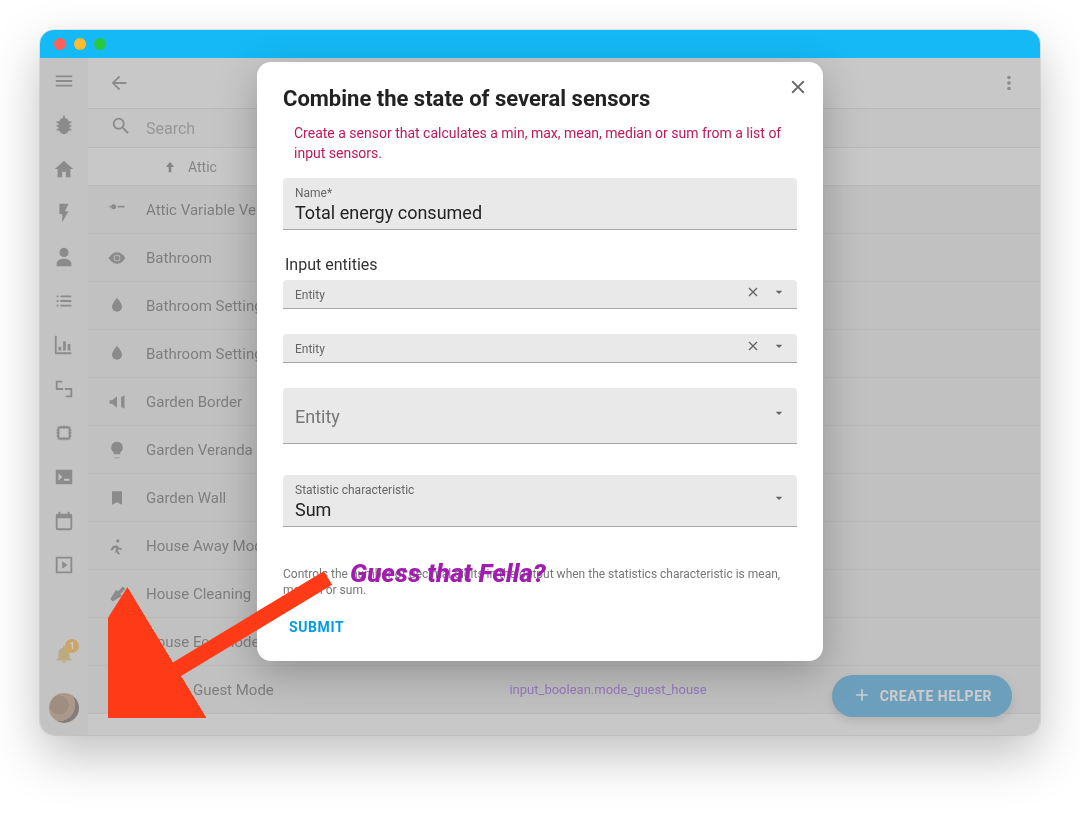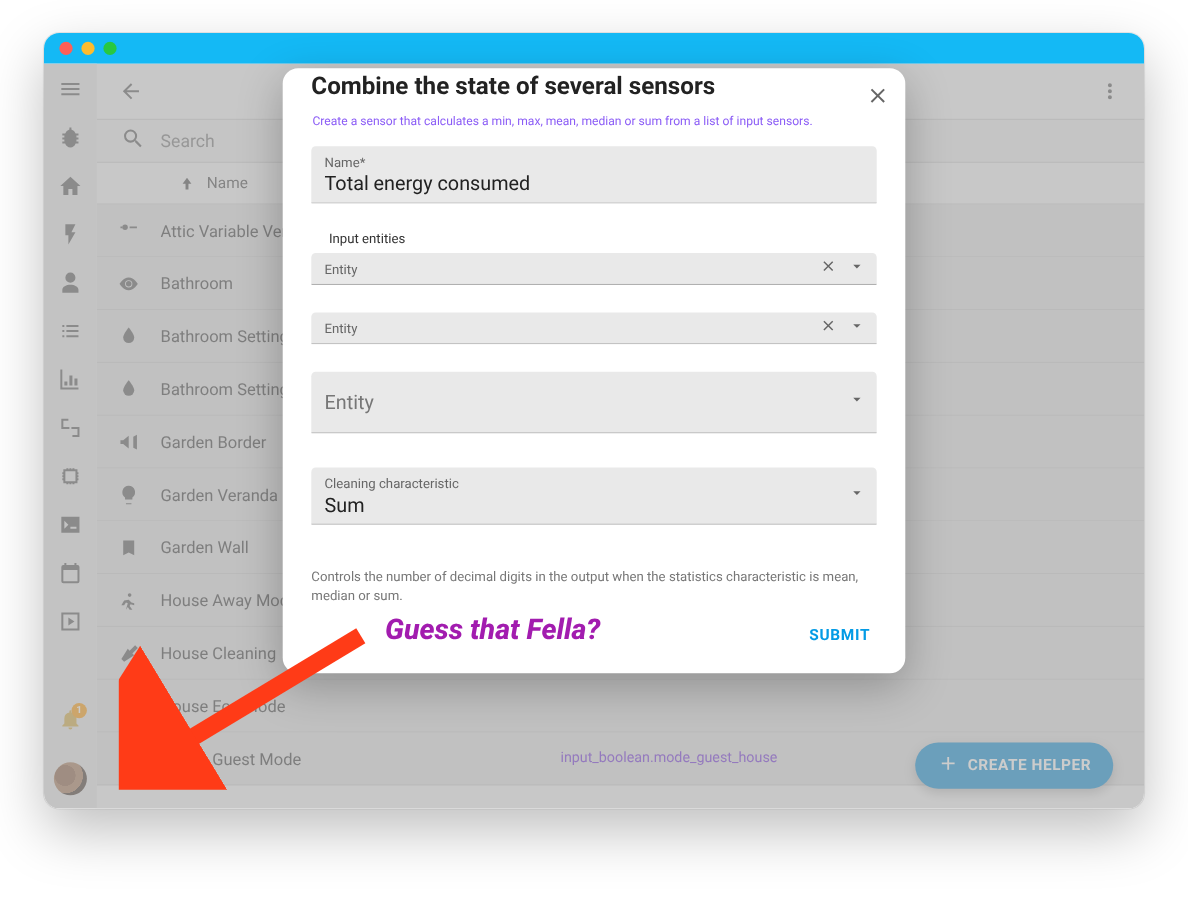--- a/index.html
+++ b/index.html
@@ -57,35 +57,35 @@
 .rowi .ric svg{width:20px;height:20px;fill:currentColor}
 .rowi .rname{flex:1;white-space:nowrap;overflow:hidden;text-overflow:ellipsis}
 .rowi .rentity{flex:1.2;font-size:13px;color:#6d28d9;white-space:nowrap;overflow:hidden;text-overflow:ellipsis}
 .rowi .rtype{width:80px;text-align:left;font-size:13px;color:#444}
 
 .fab{position:absolute;right:28px;bottom:18px;height:42px;border-radius:22px;background:var(--accent);color:#fff;display:flex;align-items:center;gap:8px;padding:0 20px;font-weight:700;letter-spacing:.5px;font-size:14px;box-shadow:0 4px 10px rgba(0,0,0,.25);cursor:pointer}
 .fab svg{width:20px;height:20px;fill:#fff}
 
 
 .overlay{position:absolute;inset:0;background:var(--overlay);display:flex;align-items:flex-start;justify-content:center;padding-top:4px}
-.dialog{width:566px;background:#fff;border-radius:14px;box-shadow:0 12px 40px rgba(0,0,0,.25);padding:4px 26px 16px;position:relative}
+.dialog{width:566px;background:#fff;border-radius:14px;box-shadow:0 12px 40px rgba(0,0,0,.25);padding:24px 26px 16px;position:relative}
 .dlg-close{position:absolute;top:14px;right:14px;cursor:pointer;color:#666}
 .dlg-close svg{width:22px;height:22px;fill:currentColor}
 .dlg-title{font-size:22px;color:#222;margin:0 0 12px}
-.dlg-desc{font-size:11px;color:#8b5cf6;margin:0 1px 14px;line-height:1.45}
-.section-label{font-size:12px;color:#333;margin:18px 16px 6px}
+.dlg-desc{font-size:14px;color:#be185d;margin:0 11px 14px;line-height:1.45}
+.section-label{font-size:16px;color:#333;margin:18px 2px 6px}
 .field{background:var(--field);border-bottom:1px solid var(--field-border);border-radius:4px 4px 0 0;padding:8px 12px 6px;margin-bottom:25px;position:relative}
 .field .flabel{font-size:12px;color:#666}
 .field .fval{font-size:18px;color:#222;margin-top:2px;min-height:18px}
 .field .ph{color:#777}
 .field .trail{position:absolute;right:10px;top:50%;transform:translateY(-50%);display:flex;gap:10px;color:#666}
 .field .trail svg{width:16px;height:16px;fill:currentColor}
 .field.drop{padding:16px 12px}
 .helptext{font-size:12px;color:#777;margin:4px 0 10px;line-height:1.4}
-.dlg-actions{display:flex;justify-content:flex-end;margin-top:6px}
+.dlg-actions{display:flex;margin-top:6px}
 .btn-submit{color:#039be5;font-weight:700;letter-spacing:.6px;font-size:14px;background:none;border:none;padding:10px 6px;cursor:pointer}
 
 
 .annotation-text{position:absolute;left:310px;top:528px;font-size:26px;font-weight:800;font-style:italic;color:#a21caf;z-index:50}
 .annotation-arrow{position:absolute;left:68px;top:538px;z-index:50}
 </style>
 </head>
 <body>
 
 <svg width="0" height="0" style="position:absolute">
@@ -292,21 +292,21 @@
         <span><svg viewBox="0 0 24 24">
               <use href="#i-search"></use>
             </svg></span>
         <input placeholder="Search" style="">
       </div>
 
       <div class="list-header">
         <svg viewBox="0 0 24 24">
             <use href="#i-sortup"></use>
           </svg>
-        <span>Name</span>
+        <span>Attic</span>
       </div>
 
       <div class="list">
         <div class="rowi">
             <span class="ric">
               <svg viewBox="0 0 24 24">
                 <use href="#i-pslider"></use>
               </svg>
             </span>
             <span class="rname">Attic Variable Ventilation</span>
@@ -468,21 +468,21 @@
         <div class="trail">
           <span><svg viewBox="0 0 24 24">
                 <use href="#i-caret"></use>
               </svg></span>
         </div>
       </div>
 
       <div style="height:6px"></div>
 
       <div class="field">
-        <div class="flabel">Cleaning characteristic</div>
+        <div class="flabel">Statistic characteristic</div>
         <div class="fval">Sum</div>
         <div class="trail">
           <span><svg viewBox="0 0 24 24">
                 <use href="#i-caret"></use>
               </svg></span>
         </div>
       </div>
 
       <div style="height:10px"></div>
 

